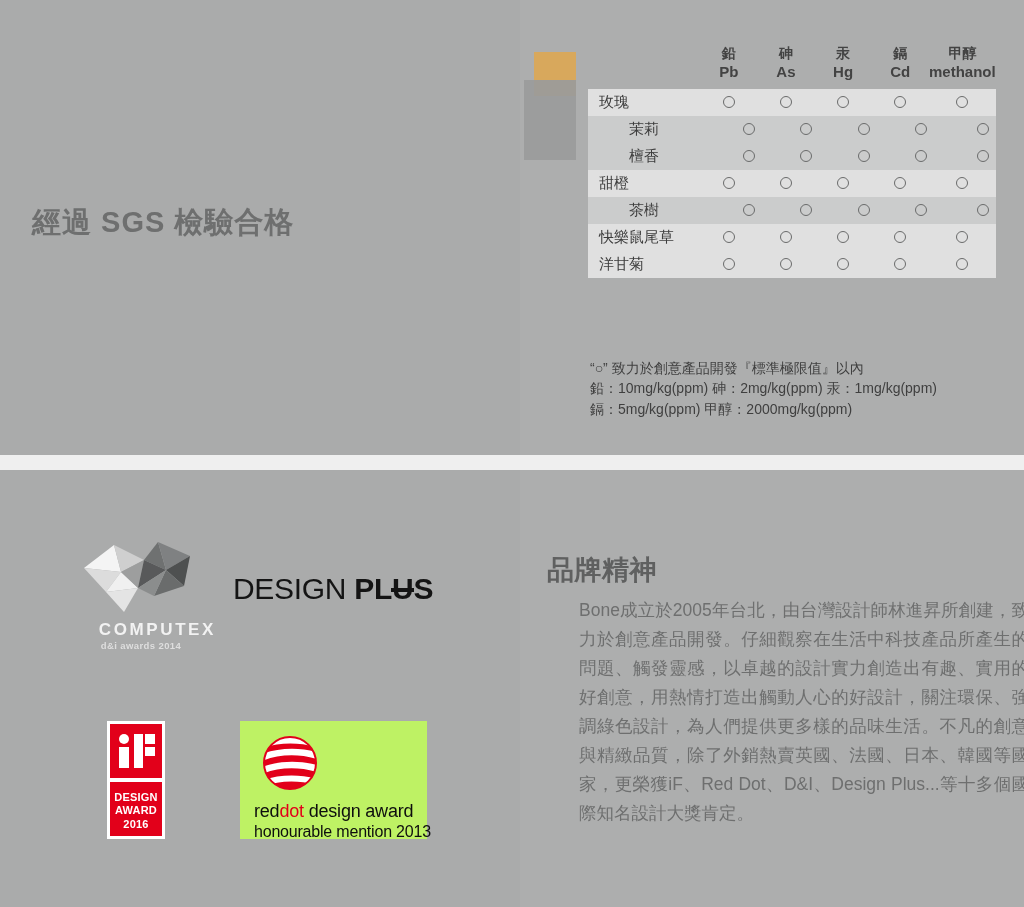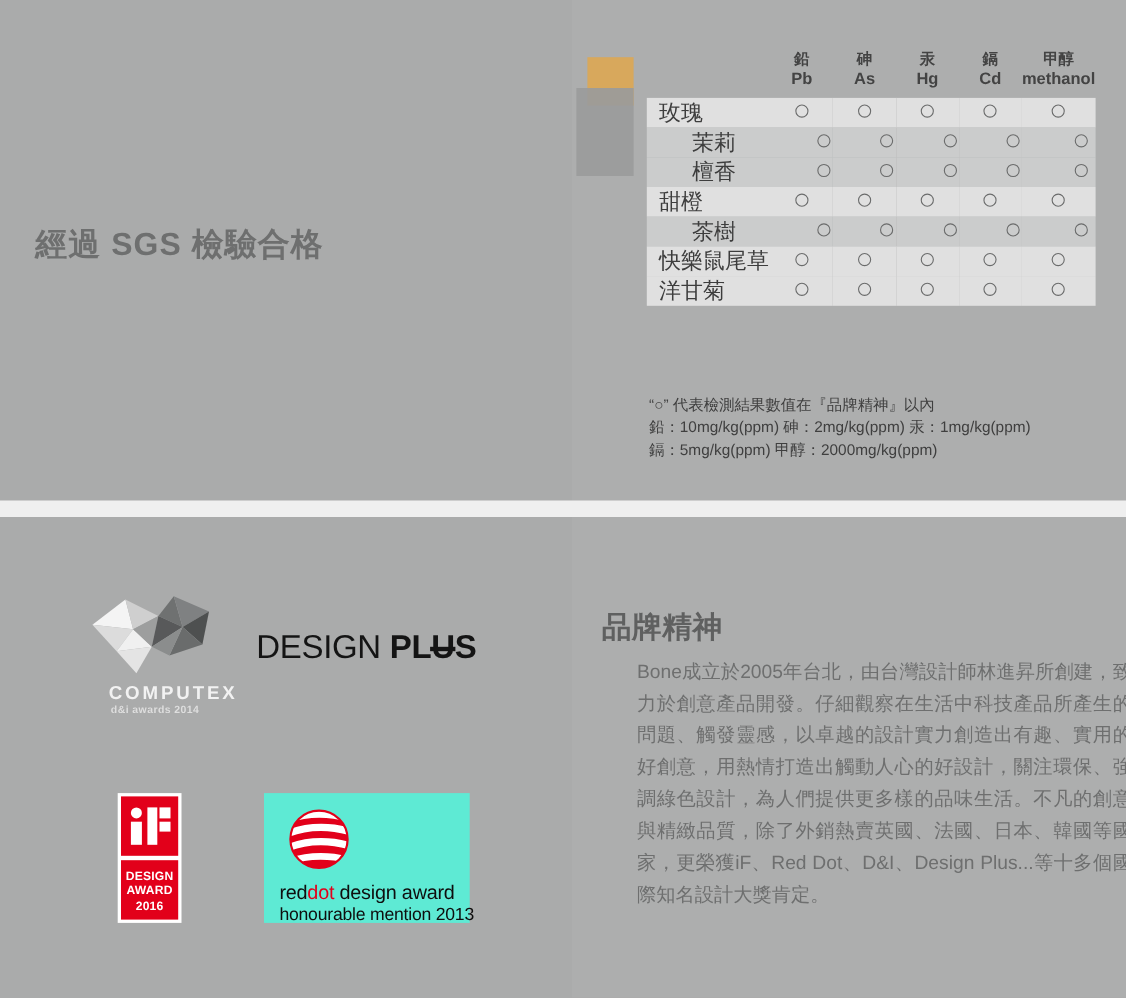--- a/index.html
+++ b/index.html
@@ -40,21 +40,21 @@
     font-size:14px;font-weight:bold;color:#434343;
     line-height:1.25;text-align:center;
   }
   .tbl thead th.name-h{background:transparent;}
   .tbl th .cn{display:block;font-size:14px;}
   .tbl th .en{display:block;font-size:15px;}
   .tbl tbody td{
     height:27px;padding:0;font-size:15px;color:#3d3d3d;
     text-align:center;vertical-align:middle;
   }
-  .tbl tbody td.name{text-align:left;padding-left:11px;font-size:20px;white-space:nowrap;}
+  .tbl tbody td.name{text-align:left;padding-left:11px;font-size:15px;white-space:nowrap;}
   .tbl tbody tr.odd td{background:#e0e0e0;}
   .tbl tbody tr.even td{background:#cbcccc;padding-left:41px;}
   .circ{
     display:inline-block;width:12px;height:12px;border-radius:50%;
     border:1.3px solid #6a6b6b;box-sizing:border-box;
   }
 
   .note{
     position:absolute;left:590px;top:358px;width:420px;
     font-size:14px;color:#3f3f3f;line-height:1.45;
@@ -108,21 +108,21 @@
   .if-f-mid{position:absolute;left:26px;top:13px;width:10px;height:9px;background:#fff;}
   .if-bot{
     width:52px;height:54px;background:#e2001a;margin-top:4px;
     color:#fff;font-weight:bold;font-size:11px;line-height:1.22;
     text-align:center;padding-top:9px;box-sizing:border-box;letter-spacing:.2px;
   }
 
   
   .reddot{
     position:absolute;left:240px;top:721px;width:187px;height:118px;
-    background:#5eead4;
+    background:#bef264;
   }
   .rd-ball{position:absolute;left:22px;top:14px;width:56px;height:56px;}
   .rd-text{position:absolute;left:14px;top:80px;width:170px;}
   .rd-l1{font-size:18px;color:#0e0e0e;letter-spacing:-0.2px;white-space:nowrap;}
   .rd-l1 .rd-red{color:#e2001a;}
   .rd-l2{font-size:16px;color:#0e0e0e;letter-spacing:-0.2px;white-space:nowrap;margin-top:1px;}
 
   
   .brand-title{
     position:absolute;left:547px;top:552px;
@@ -238,21 +238,21 @@
             <td><span class="circ"></span></td>
             <td><span class="circ"></span></td>
             <td><span class="circ"></span></td>
             <td><span class="circ"></span></td>
           </tr>
         </tbody>
       </table>
     </div>
 
     <div class="note">
-      <div class="l1">“○” 代表檢測結果數值在『品牌精神』以內</div>
+      <div class="l1">“○” 致力於創意產品開發『標準極限值』以內</div>
       <div class="l2">鉛：10mg/kg(ppm) 砷：2mg/kg(ppm) 汞：1mg/kg(ppm)</div>
       <div class="l3">鎘：5mg/kg(ppm) 甲醇：2000mg/kg(ppm)</div>
     </div>
   </div>
 
   <div class="divider"></div>
 
   <div class="brand-section">
     <div class="brand-panel"></div>
   </div>

